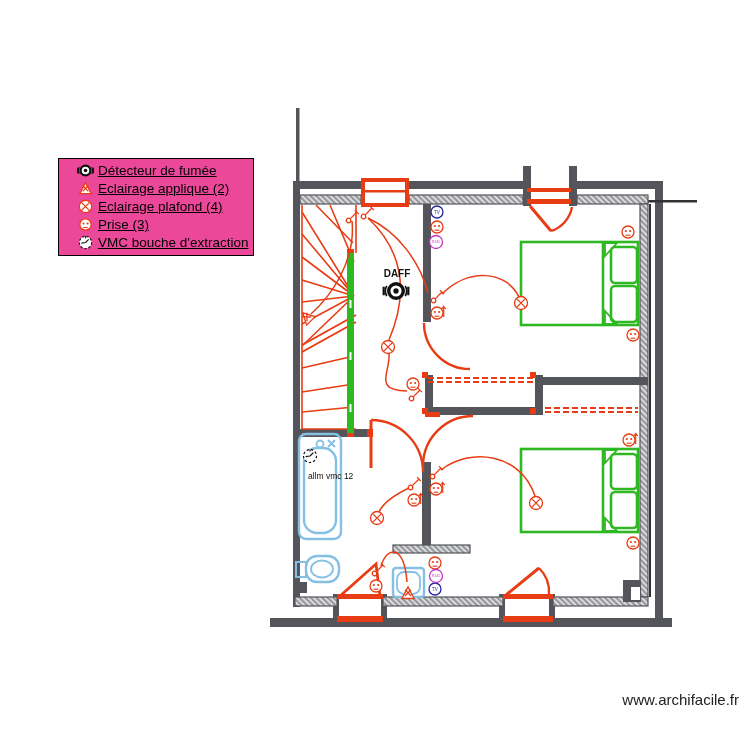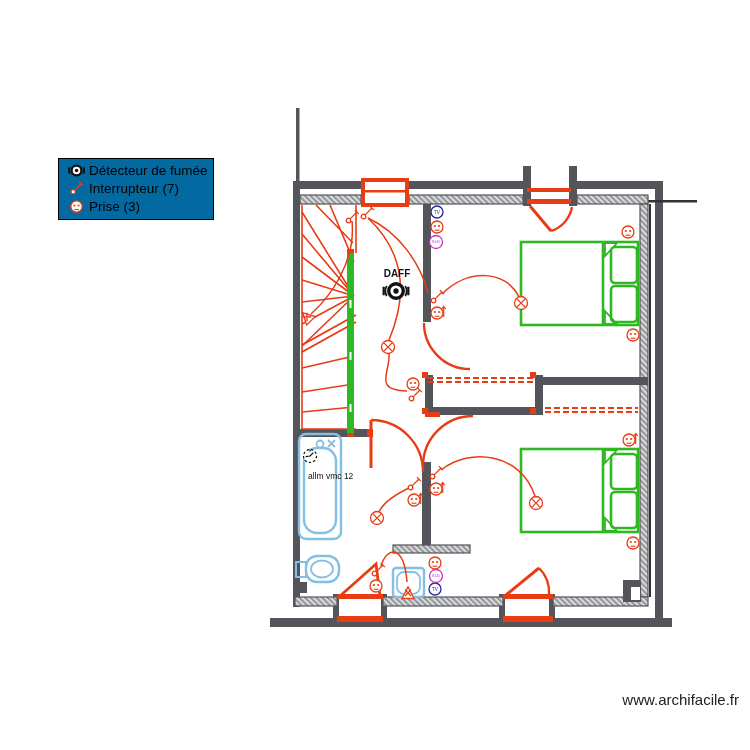--- a/index.html
+++ b/index.html
@@ -1,21 +1,21 @@
 <!DOCTYPE html>
 <html style="--wall: #54555a; --red: #e83c14; --green: #2eb822; --blue: #85c0e4; --navy: #2525a0; --magenta: #c238c2;"><head>
 <meta charset="utf-8">
 <style>
   html,body{margin:0;padding:0;background:#fff;}
   #canvas{position:relative;width:750px;height:750px;background:#fff;overflow:hidden;
           font-family:"Liberation Sans",sans-serif;}
   #plan-svg{position:absolute;left:0;top:0;}
   
-  #legend{position:absolute;left:58px;top:158px;border:1.5px solid #000;background:#0369a1;
-          padding:2px 5px 3px 9px;z-index:5;}
+  #legend{position:absolute;left:58px;top:158px;border:1.5px solid #000;background:#ec4899;
+          padding:2px 5px 3px 18px;z-index:5;text-decoration:underline;}
   .legend-row{display:flex;align-items:center;gap:4px;height:18.2px;white-space:nowrap;}
   .legend-row span{font-size:13.5px;color:#000;}
   .legend-row svg{flex:0 0 auto;}
   
   #watermark{position:absolute;top:691px;right:11px;font-size:15px;color:#222;margin-left:26px;}
   
   .st-red{stroke:var(--red);}  .f-red{fill:var(--red);}
   .st-navy{stroke:var(--navy);} .st-mag{stroke:var(--magenta);}
   .st-blk{stroke:#111;} .f-blk{fill:#111;}
   text{font-family:"Liberation Sans",sans-serif;}
@@ -259,27 +259,39 @@
 
 <div id="legend">
       <div class="legend-row">
         <svg width="17" height="17" viewBox="-9 -9 18 18">
           <use href="#sym-detecteur" xlink:href="#sym-detecteur"></use>
         </svg>
         <span>Détecteur de fumée</span>
       </div>
       <div class="legend-row">
         <svg width="17" height="17" viewBox="-9 -9 18 18">
-          <use href="#sym-interrupteur" xlink:href="#sym-interrupteur"></use>
-        </svg>
-        <span>Interrupteur (7)</span>
+          <use href="#sym-eclairage_applique" xlink:href="#sym-eclairage_applique"></use>
+        </svg>
+        <span>Eclairage applique (2)</span>
+      </div>
+      <div class="legend-row">
+        <svg width="17" height="17" viewBox="-9 -9 18 18">
+          <use href="#sym-eclairage_plafond" xlink:href="#sym-eclairage_plafond"></use>
+        </svg>
+        <span>Eclairage plafond (4)</span>
       </div>
       <div class="legend-row">
         <svg width="17" height="17" viewBox="-9 -9 18 18">
           <use href="#sym-prise" xlink:href="#sym-prise"></use>
         </svg>
         <span>Prise (3)</span>
       </div>
+      <div class="legend-row">
+        <svg width="17" height="17" viewBox="-9 -9 18 18">
+          <use href="#sym-vmc" xlink:href="#sym-vmc"></use>
+        </svg>
+        <span>VMC bouche d'extraction</span>
+      </div>
     </div>
 
 <div id="watermark">www.archifacile.fr</div>
 
 </div>
 
 </body></html>

